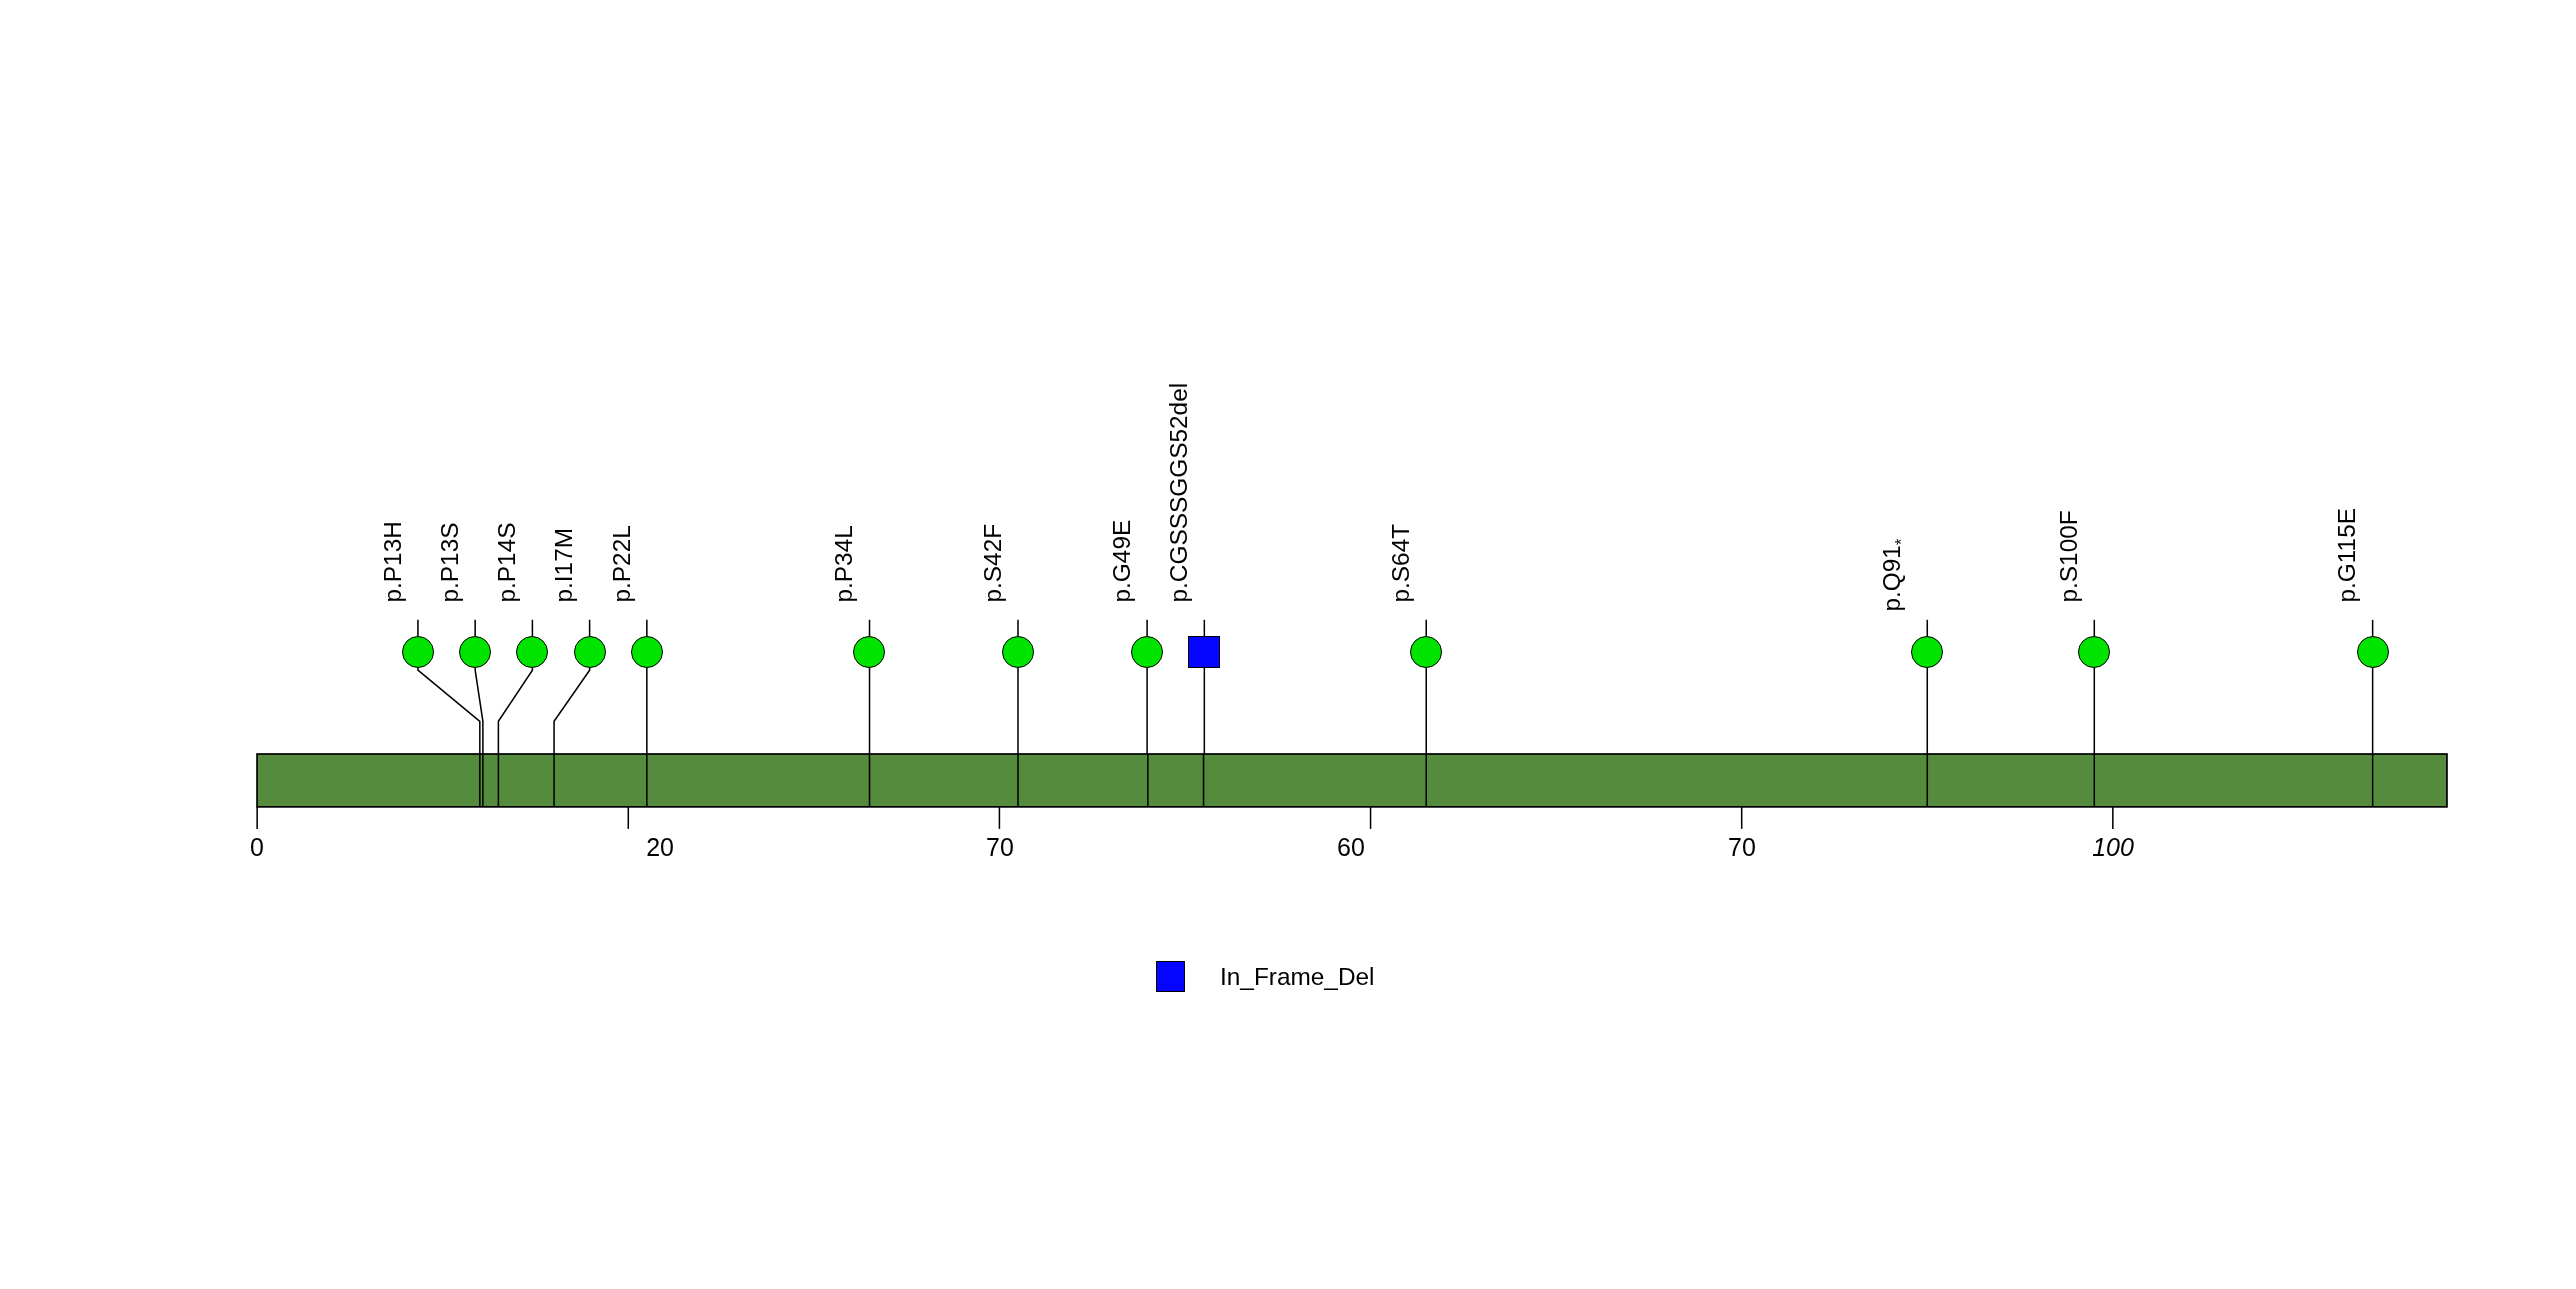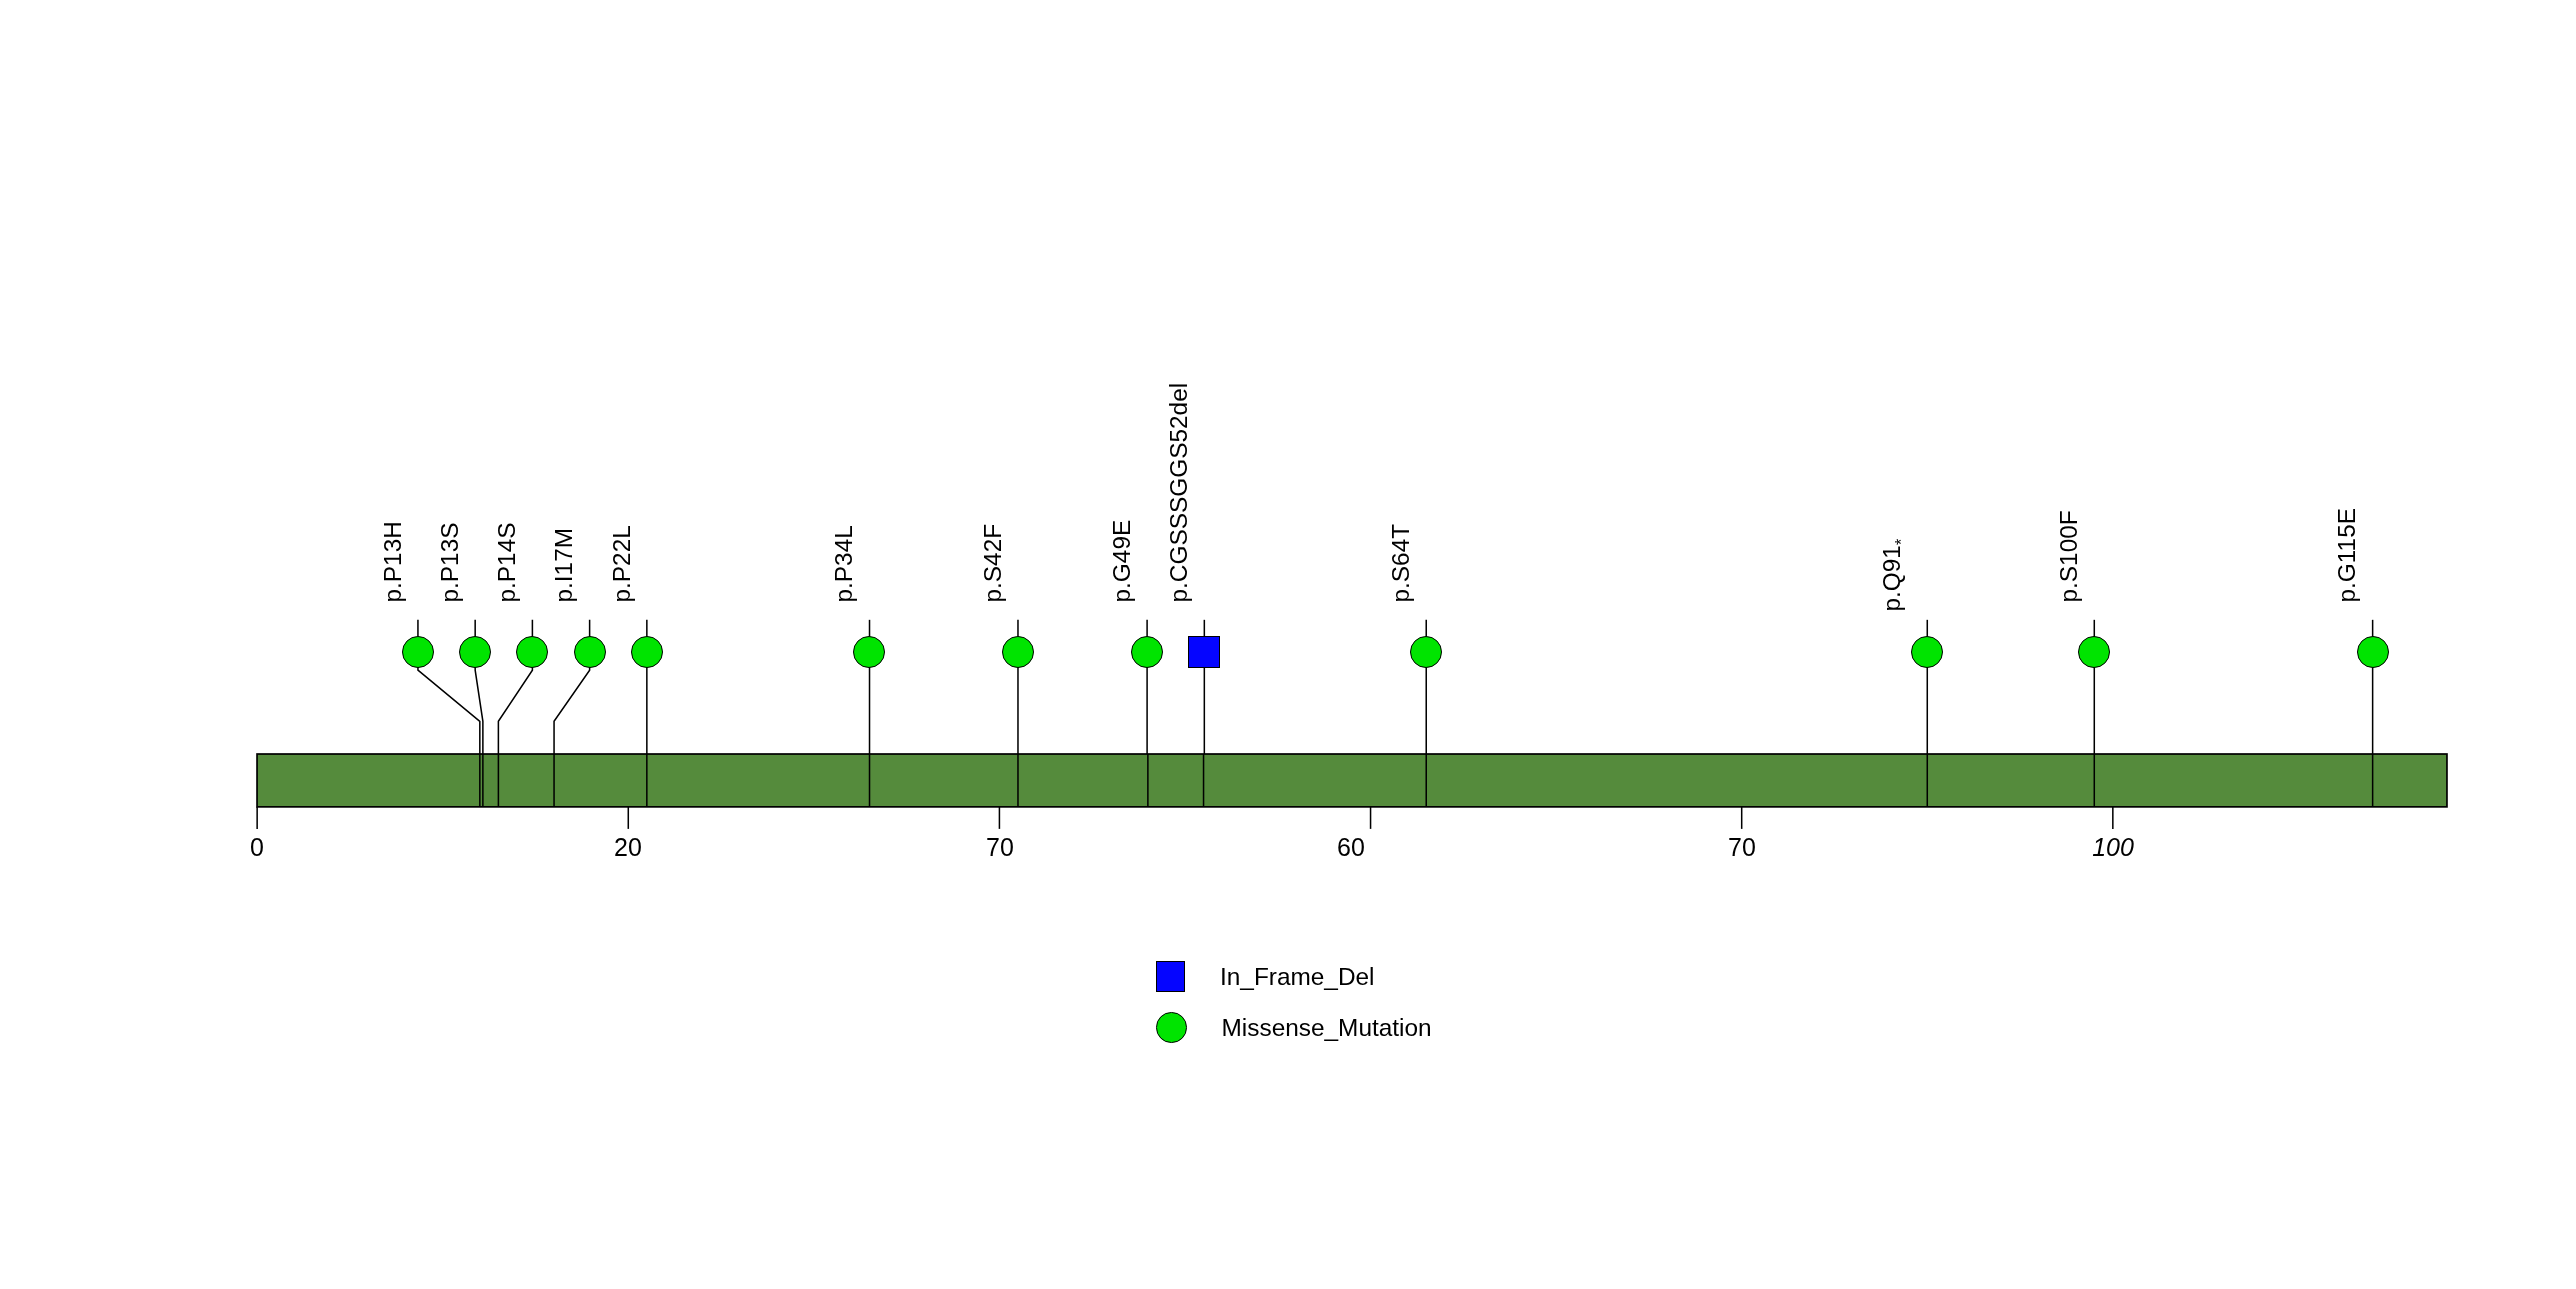--- a/index.html
+++ b/index.html
@@ -131,31 +131,27 @@
       <div class="mut-label" style="left: 1006px; top: 575px;">p.S42F</div>
       <div class="mut-label" style="left: 1135px; top: 575px;">p.G49E</div>
       <div class="mut-label" style="left: 1192px; top: 575px;">p.CGSSSGGS52del</div>
       <div class="mut-label" style="left: 1414px; top: 575px;">p.S64T</div>
       <div class="mut-label" style="left: 1915px; top: 575px;">p.Q91<span class="ast">*</span></div>
       <div class="mut-label" style="left: 2082px; top: 575px;">p.S100F</div>
       <div class="mut-label" style="left: 2360px; top: 575px;">p.G115E</div>
     </div>
   <div id="tick-labels">
       <div class="tick-label" style="left: 211px; top: 833px;">0</div>
-      <div class="tick-label" style="left: 582px; top: 833px;">20</div>
+      <div class="tick-label" style="left: 582px; top: 833px; text-align: right;">20</div>
       <div class="tick-label" style="left: 954px; top: 833px;">70</div>
       <div class="tick-label" style="left: 1305px; top: 833px;">60</div>
       <div class="tick-label" style="left: 1696px; top: 833px;">70</div>
       <div class="tick-label" style="left: 2067px; top: 833px; font-style: italic;">100</div>
     </div>
 
   <div id="legend">
     <div class="legend-row">
       <span class="legend-swatch square" id="sw0" style="background: rgb(5, 5, 255);"></span>
       <span class="legend-label">In_Frame_Del</span>
     </div>
-    <div class="legend-row">
-      <span class="legend-swatch circle" id="sw2" style="background: rgb(0, 228, 0);"></span>
-      <span class="legend-label">Missense_Mutation</span>
-    </div>
   </div>
 </div>
 
 
 </body></html>

